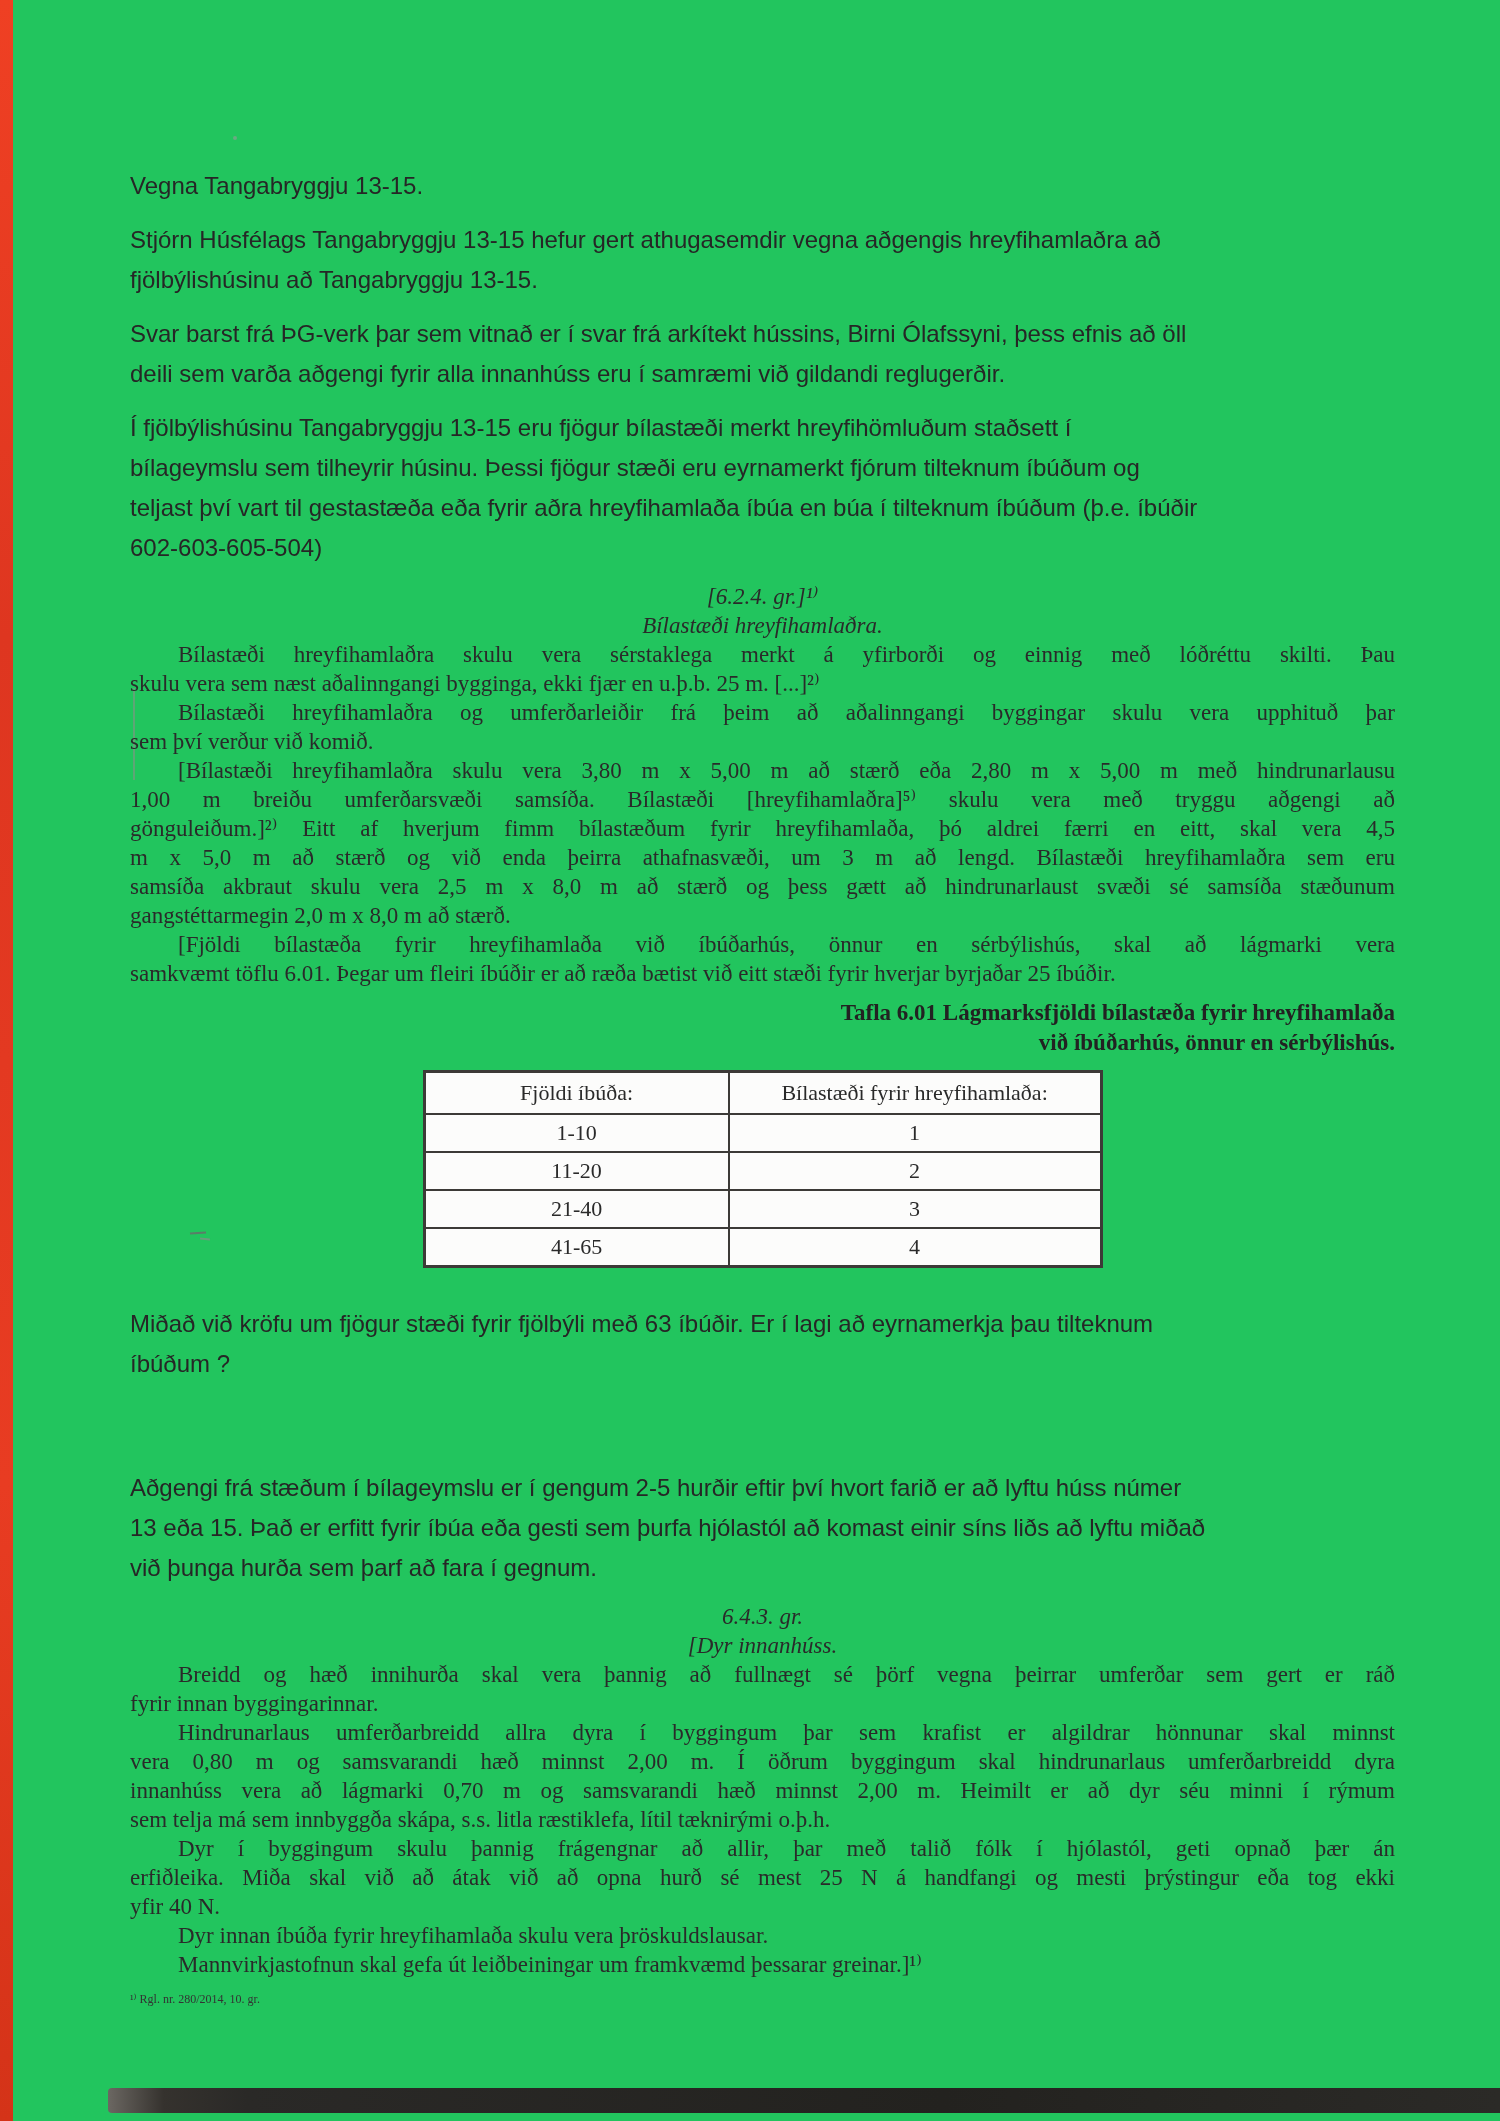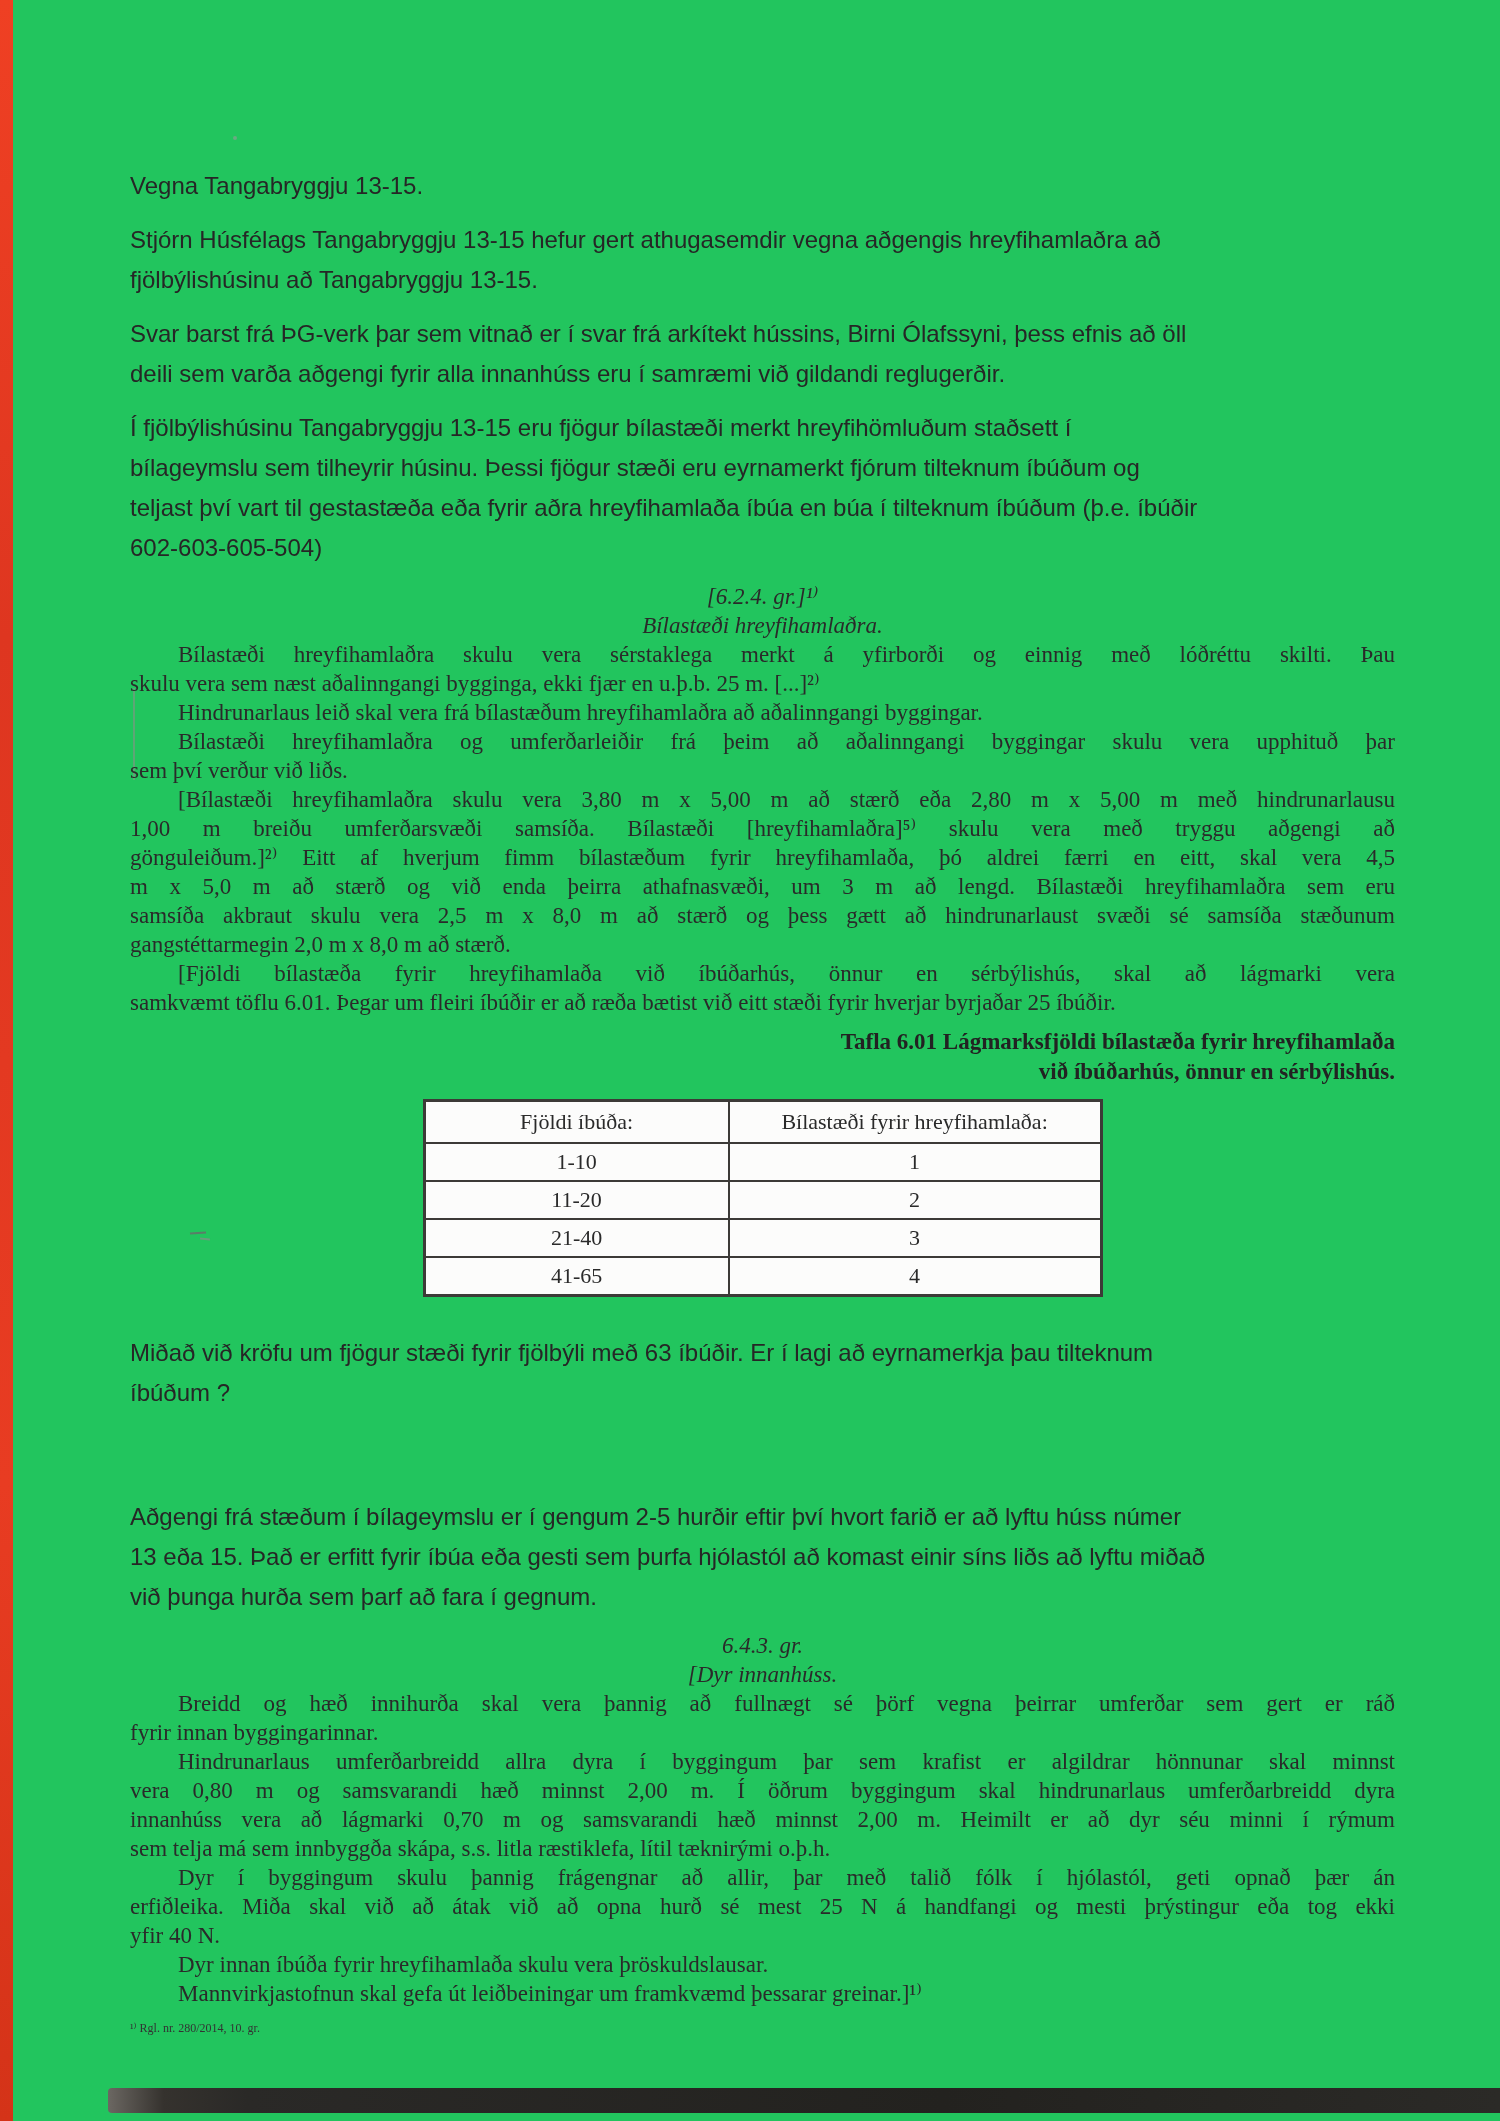--- a/index.html
+++ b/index.html
@@ -124,23 +124,22 @@
     <p class="sans">Í fjölbýlishúsinu Tangabryggju 13-15 eru fjögur bílastæði merkt hreyfihömluðum staðsett í
 bílageymslu sem tilheyrir húsinu. Þessi fjögur stæði eru eyrnamerkt fjórum tilteknum íbúðum og
 teljast því vart til gestastæða eða fyrir aðra hreyfihamlaða íbúa en búa í tilteknum íbúðum (þ.e. íbúðir
 602-603-605-504)</p>
 
     <div class="reg">
       <p class="reg-heading">[6.2.4. gr.]¹⁾</p>
       <p class="reg-sub">Bílastæði hreyfihamlaðra.</p>
       <div class="rl j i">Bílastæði hreyfihamlaðra skulu vera sérstaklega merkt á yfirborði og einnig með lóðréttu skilti. Þau</div>
       <div class="rl">skulu vera sem næst aðalinngangi bygginga, ekki fjær en u.þ.b. 25 m. [...]²⁾</div>
-      <div class="rl i">Hindrunarlaus leið skal vera frá bílastæðum hreyfihamlaðra að aðalinngangi byggingar.</div>
       <div class="rl j i">Bílastæði hreyfihamlaðra og umferðarleiðir frá þeim að aðalinngangi byggingar skulu vera upphituð þar</div>
-      <div class="rl">sem því verður við liðs.</div>
+      <div class="rl">sem því verður við komið.</div>
       <div class="rl j i">[Bílastæði hreyfihamlaðra skulu vera 3,80 m x 5,00 m að stærð eða 2,80 m x 5,00 m með hindrunarlausu</div>
       <div class="rl j">1,00 m breiðu umferðarsvæði samsíða. Bílastæði [hreyfihamlaðra]⁵⁾ skulu vera með tryggu aðgengi að</div>
       <div class="rl j">gönguleiðum.]²⁾ Eitt af hverjum fimm bílastæðum fyrir hreyfihamlaða, þó aldrei færri en eitt, skal vera 4,5</div>
       <div class="rl j">m x 5,0 m að stærð og við enda þeirra athafnasvæði, um 3 m að lengd. Bílastæði hreyfihamlaðra sem eru</div>
       <div class="rl j">samsíða akbraut skulu vera 2,5 m x 8,0 m að stærð og þess gætt að hindrunarlaust svæði sé samsíða stæðunum</div>
       <div class="rl">gangstéttarmegin 2,0 m x 8,0 m að stærð.</div>
       <div class="rl j i">[Fjöldi bílastæða fyrir hreyfihamlaða við íbúðarhús, önnur en sérbýlishús, skal að lágmarki vera</div>
       <div class="rl">samkvæmt töflu 6.01. Þegar um fleiri íbúðir er að ræða bætist við eitt stæði fyrir hverjar byrjaðar 25 íbúðir.</div>
     </div>
 

